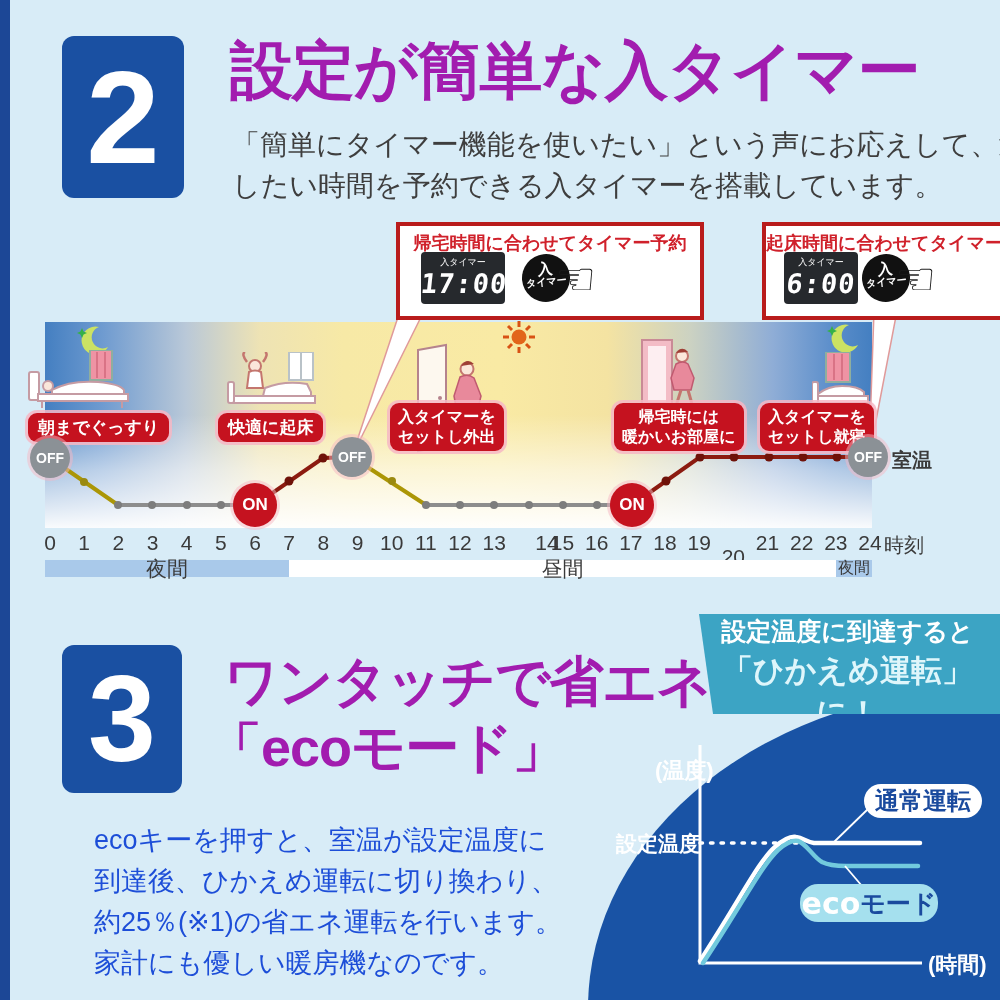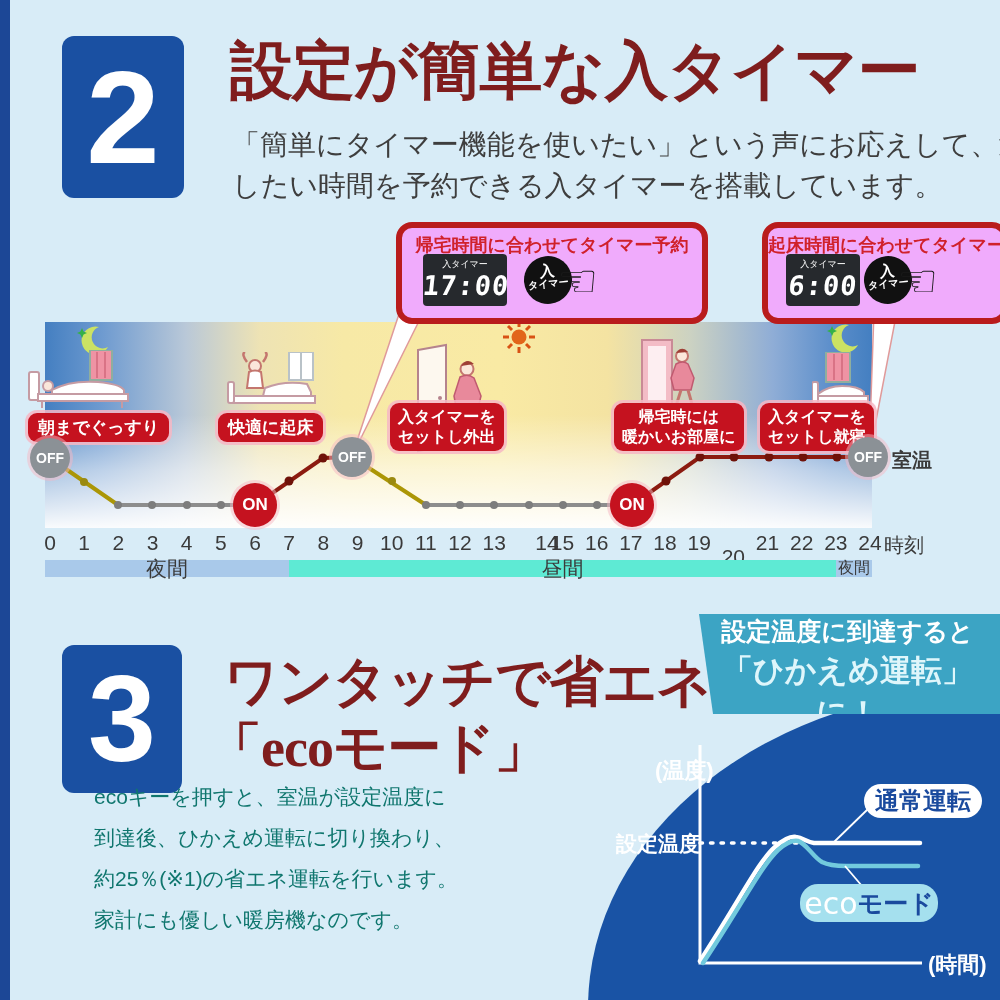--- a/index.html
+++ b/index.html
@@ -6,29 +6,29 @@
   .page{position:relative;width:1000px;height:1000px;overflow:hidden;background:#d8ecf7;
         font-family:"Liberation Sans","DejaVu Sans",sans-serif;}
   .abs{position:absolute;}
   
   .left-strip{left:0;top:0;width:10px;height:1000px;background:#1c4796;}
   
   .numbox{background:#1a50a2;border-radius:12px;color:#fff;font-weight:bold;
           display:flex;align-items:center;justify-content:center;}
   .numbox-2{left:62px;top:36px;width:122px;height:162px;font-size:132px;}
   .numbox-3{left:62px;top:645px;width:120px;height:148px;font-size:122px;}
-  .sec-title{color:#7f1d1d;font-weight:800;letter-spacing:-1px;white-space:nowrap;font-family:Liberation Serif, serif;}
+  .sec-title{color:#a21caf;font-weight:800;letter-spacing:-1px;white-space:nowrap;}
   .title-2{left:230px;top:28px;font-size:63px;}
   .title-3a{left:224px;top:646px;font-size:54px;}
   .title-3b{left:208px;top:712px;font-size:54px;}
   .body-text{color:#3e3e3e;font-size:28px;line-height:41px;white-space:nowrap;}
   .body-2{left:232px;top:124px;}
-  .body-3{left:94px;top:776px;font-size:21px;color:#0f766e;line-height:41px;}
-  
-  .callout{background:#f0abfc;border:6px solid #b91c1c;border-radius:16px;}
+  .body-3{left:94px;top:820px;font-size:27px;color:#1d4ed8;line-height:41px;}
+  
+  .callout{background:#ffffff;border:4px solid #b91c1c;border-radius:0;}
   .callout-1{left:396px;top:222px;width:300px;height:90px;}
   .callout-2{left:762px;top:222px;width:234px;height:90px;}
   .callout-title{position:absolute;left:0;right:0;top:5px;text-align:center;color:#d0212b;
                  font-weight:bold;font-size:18px;white-space:nowrap;}
   .lcd{position:absolute;background:#26292d;border-radius:4px;}
   .lcd-1{left:21px;top:26px;width:84px;height:52px;}
   .lcd-2{left:18px;top:26px;width:74px;height:52px;}
   .lcd-label{position:absolute;left:0;right:0;top:4px;text-align:center;color:#fff;font-size:9px;}
   .lcd-time{position:absolute;left:0;right:0;top:16px;text-align:center;color:#fff;
             font-family:"DejaVu Sans Mono",monospace;font-weight:bold;font-size:27px;
@@ -59,37 +59,37 @@
   .m-off{width:40px;height:40px;background:#8b9196;font-size:14px;}
   .m-on{width:44px;height:44px;background:#c5121f;font-size:17px;}
   .room-temp{left:892px;top:447px;font-size:20px;color:#3a3a3a;font-weight:bold;}
   
   .hour-ticks{left:0;top:531px;width:1000px;height:26px;}
   .tick{position:absolute;top:0;transform:translateX(-50%);font-size:21px;color:#3a3a3a;}
   .axis-suffix{left:884px;top:532px;font-size:20px;color:#3a3a3a;}
   .band{position:absolute;top:560px;height:17px;display:flex;align-items:center;
         justify-content:center;font-size:21px;color:#3a3a3a;}
   .band-night1{left:45px;width:244px;background:#a9c9ea;}
-  .band-day{left:289px;width:547px;background:#5eead4;}
+  .band-day{left:289px;width:547px;background:#ffffff;}
   .band-night2{left:836px;width:36px;background:#a9c9ea;font-size:16px;}
   
   .banner{left:695px;top:614px;width:305px;height:100px;background:#3ca4c4;
           clip-path:polygon(4px 0,100% 0,100% 100%,18px 100%);text-align:center;color:#fff;}
   .banner .b1{display:block;margin-top:1px;font-size:25px;font-weight:bold;}
   .banner .b2{display:block;margin-top:2px;font-size:31px;font-weight:800;color:#dff6fb;}
   .navy-circle{left:588px;top:688px;width:810px;height:640px;border-radius:50%;background:#1953a5;}
   .g-label{position:absolute;color:#fff;font-weight:bold;white-space:nowrap;}
   .g-ondo{left:655px;top:756px;font-size:22px;}
   .g-jikan{left:928px;top:950px;font-size:22px;}
   .g-settemp{left:616px;top:830px;font-size:21px;}
   .gpill{position:absolute;border-radius:18px;display:flex;align-items:center;
          justify-content:center;font-weight:800;}
   .gpill-normal{left:864px;top:784px;width:118px;height:34px;background:#fff;color:#1a4a9e;font-size:24px;}
   .gpill-eco{left:800px;top:884px;width:138px;height:38px;background:#a5e0ee;}
-  .gpill-eco .en{font-family:"DejaVu Sans",sans-serif;color:#fff;font-size:30px;font-weight:400;}
+  .gpill-eco .en{font-family:"DejaVu Sans",sans-serif;color:#fff;font-size:30px;font-weight:700;}
   .gpill-eco .jp{color:#1a4a9e;font-size:25px;font-weight:800;}
   .overlay{left:0;top:0;width:1000px;height:1000px;pointer-events:none;}
 </style>
 </head>
 <body>
 
 <div class="page">
 
   <div class="abs left-strip"></div>
 

